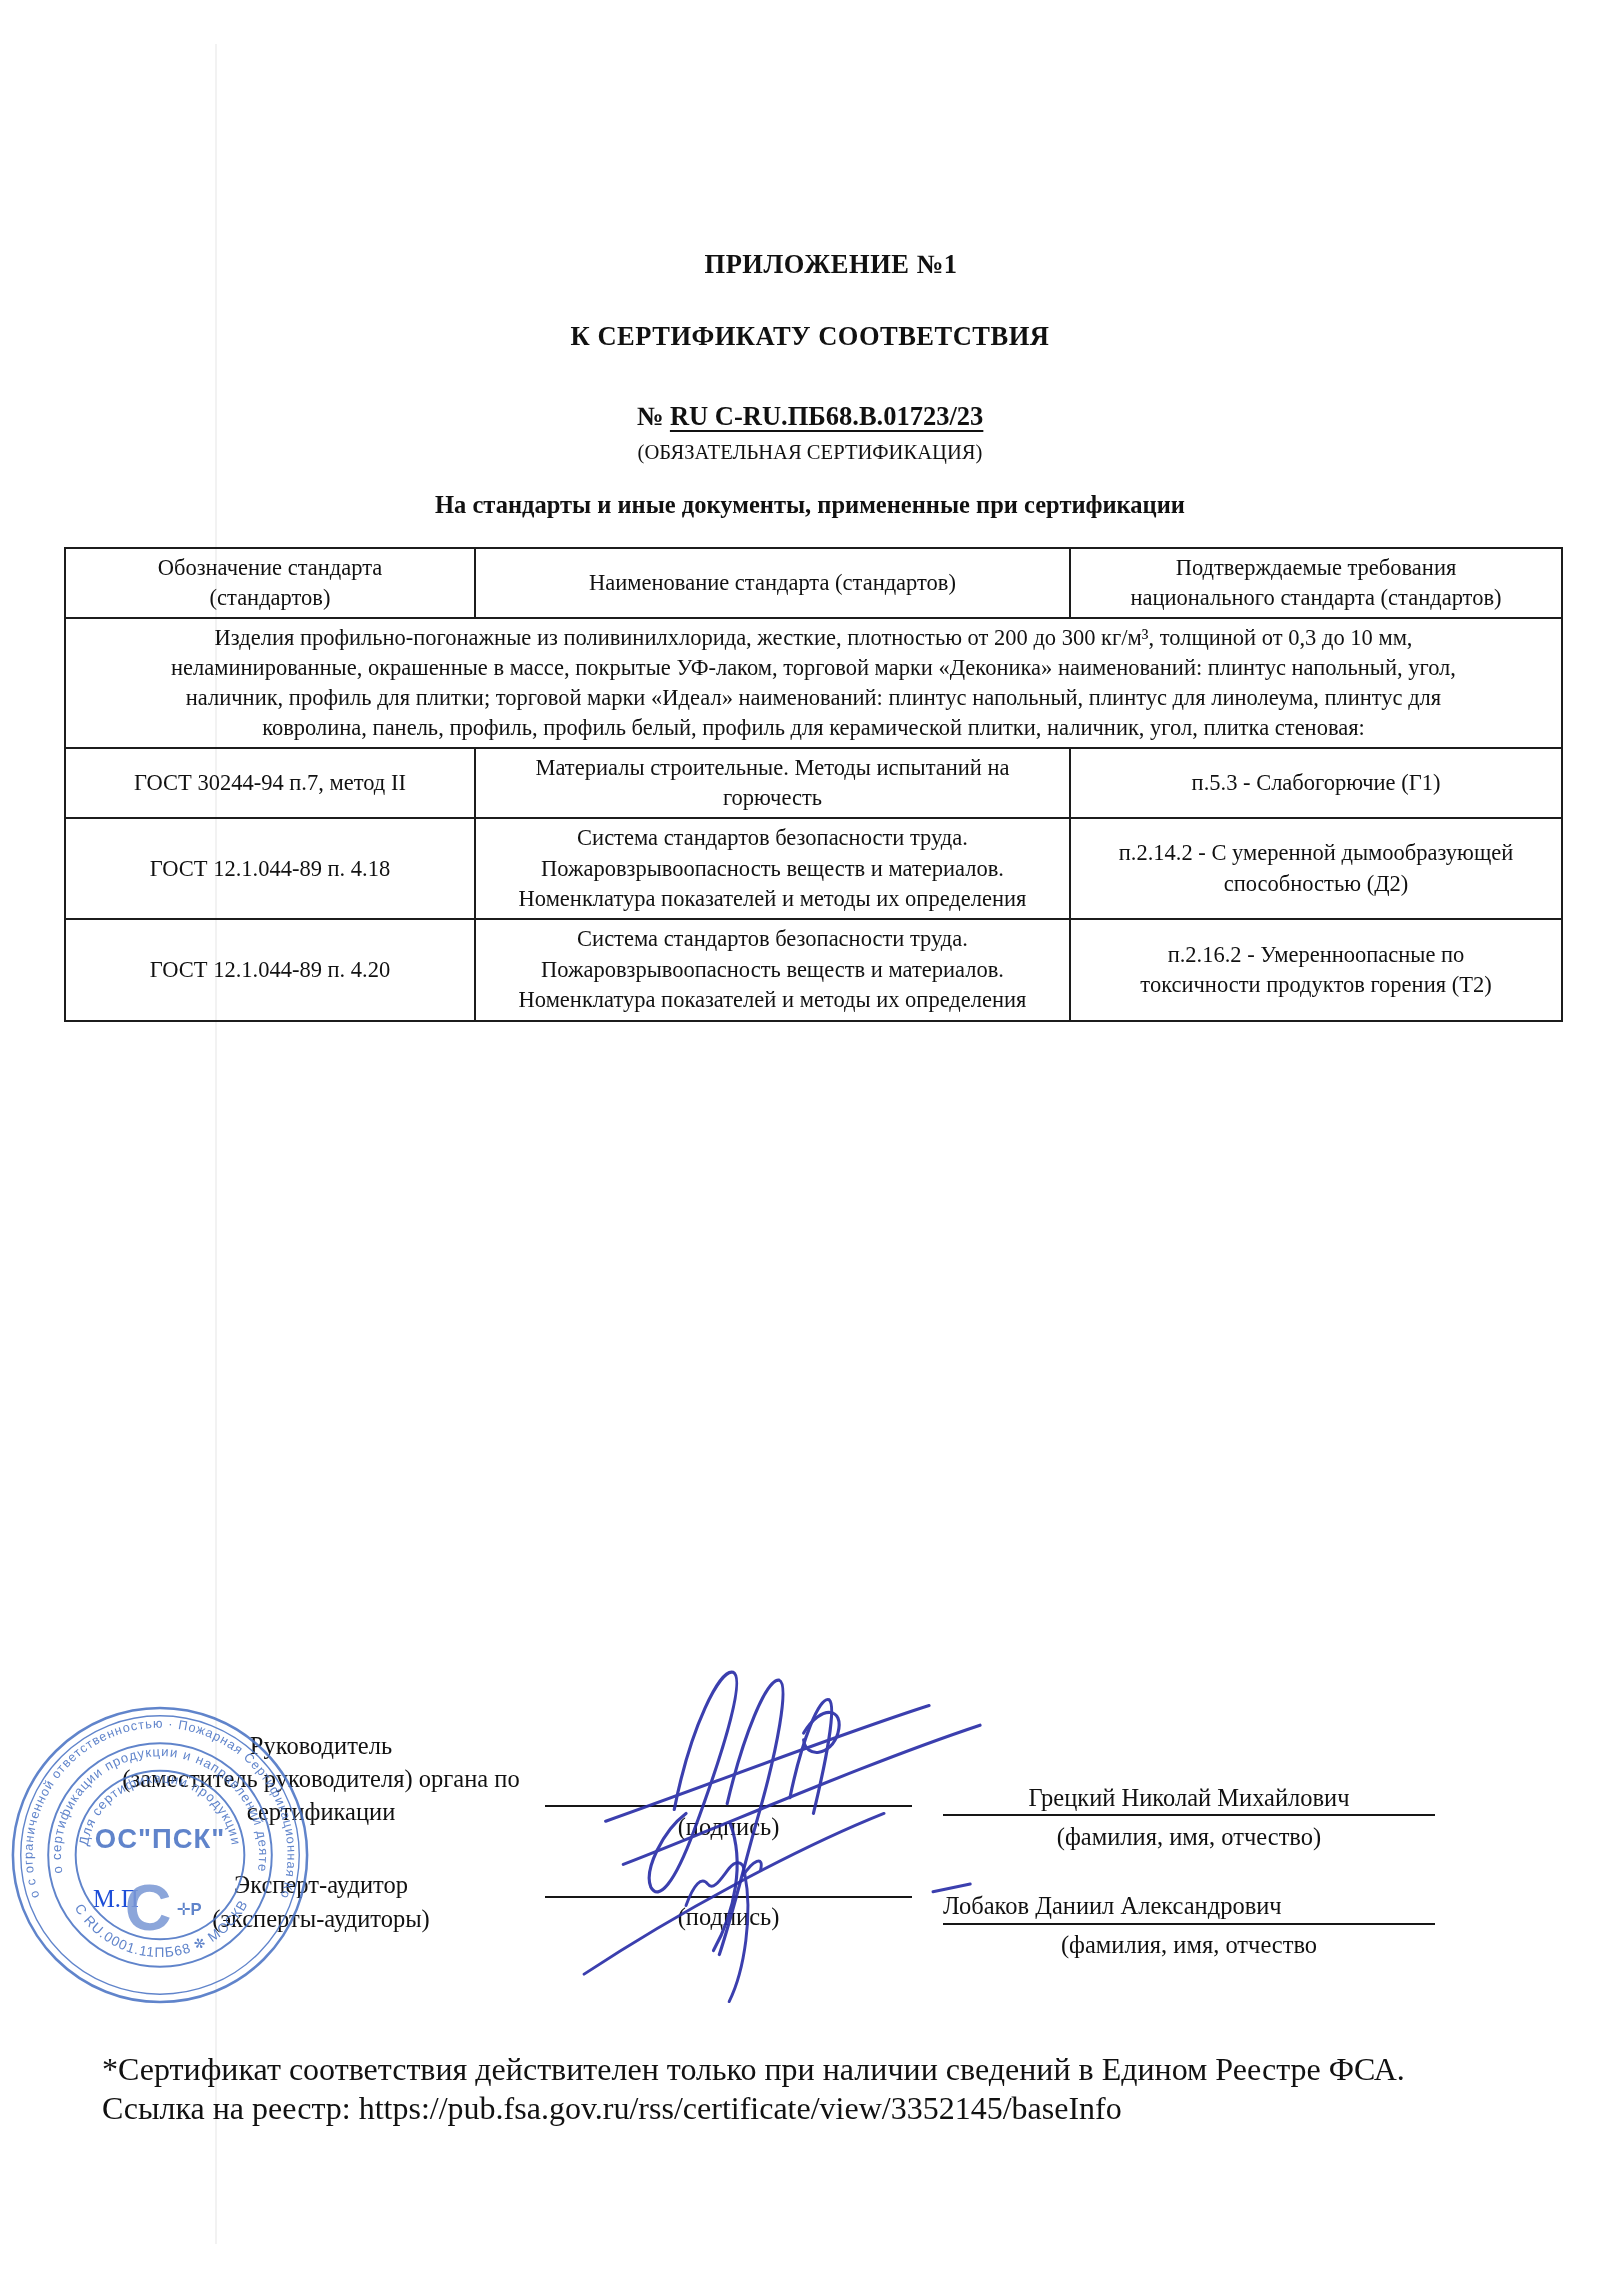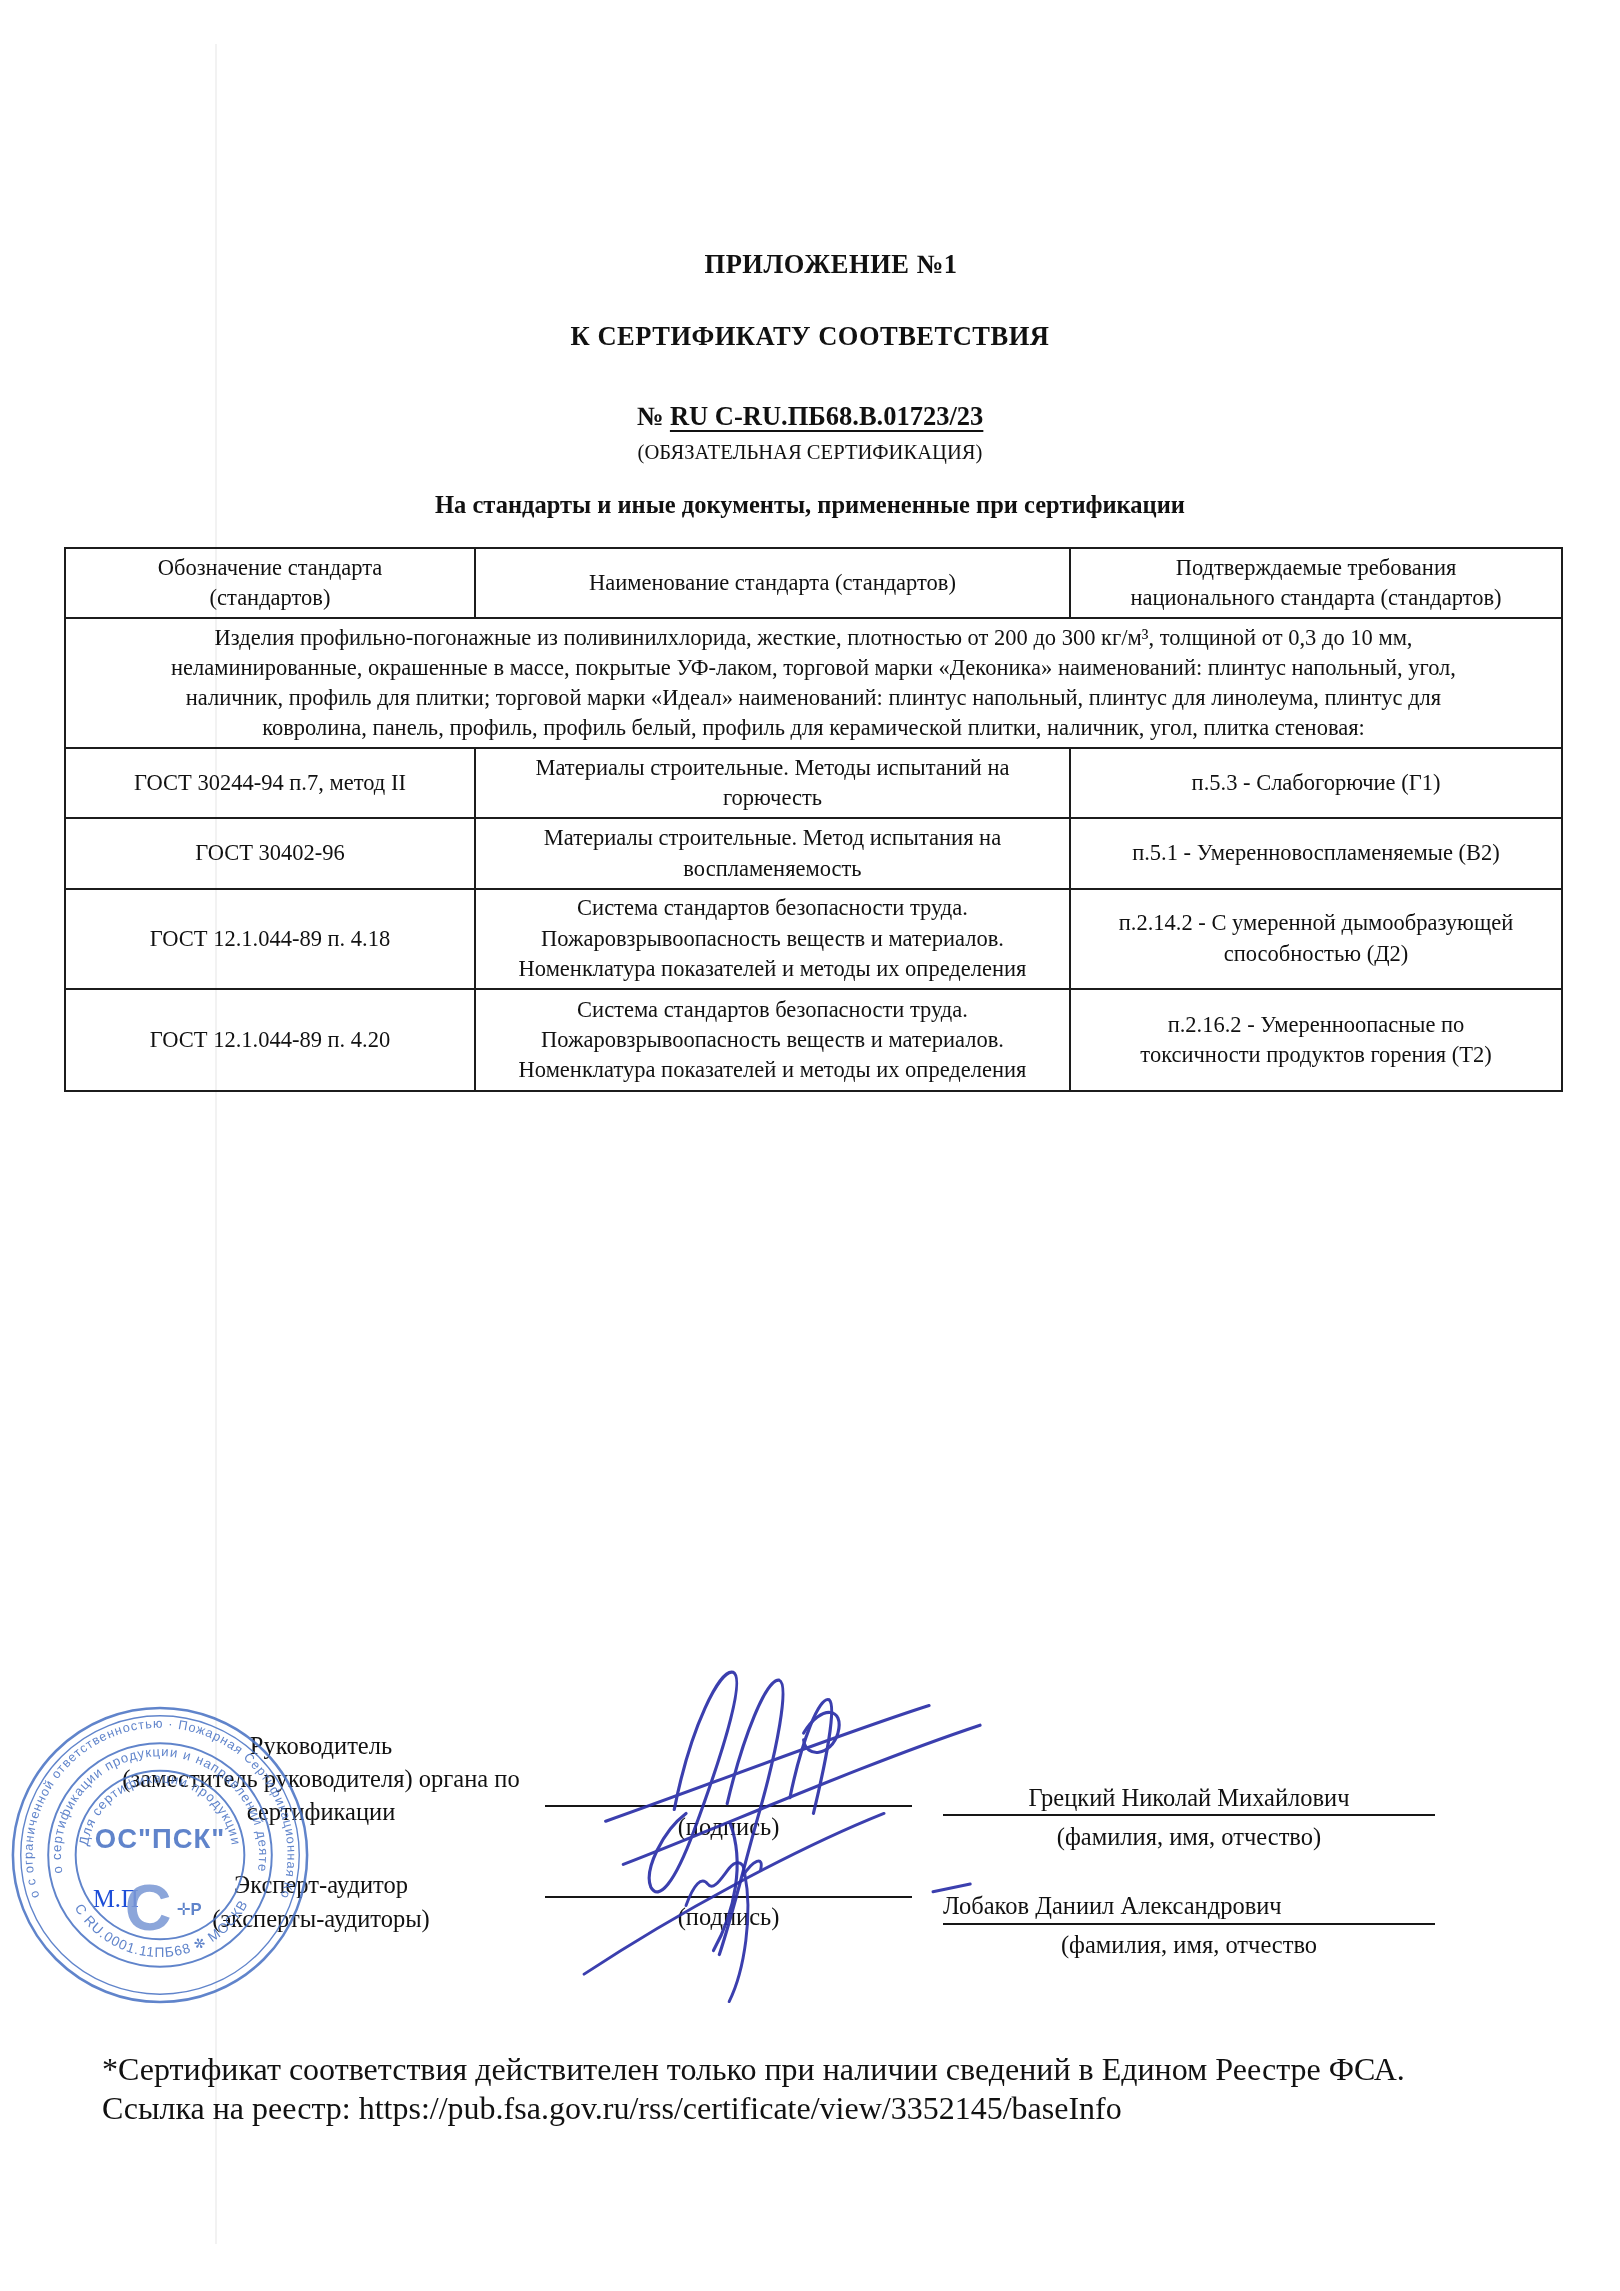--- a/index.html
+++ b/index.html
@@ -91,26 +91,20 @@
 неламинированные, окрашенные в массе, покрытые УФ-лаком, торговой марки «Деконика» наименований: плинтус напольный, угол,
 наличник, профиль для плитки; торговой марки «Идеал» наименований: плинтус напольный, плинтус для линолеума, плинтус для
 ковролина, панель, профиль, профиль белый, профиль для керамической плитки, наличник, угол, плитка стеновая:</td>
     </tr>
     <tr class="r1">
       <td>ГОСТ 30244-94 п.7, метод II</td>
       <td>Материалы строительные. Методы испытаний на
 горючесть</td>
       <td>п.5.3 - Слабогорючие (Г1)</td>
     </tr>
-    <tr class="r2">
-      <td>ГОСТ 30402-96</td>
-      <td>Материалы строительные. Метод испытания на
-воспламеняемость</td>
-      <td>п.5.1 - Умеренновоспламеняемые (В2)</td>
-    </tr>
     <tr class="r3">
       <td>ГОСТ 12.1.044-89 п. 4.18</td>
       <td>Система стандартов безопасности труда.
 Пожаровзрывоопасность веществ и материалов.
 Номенклатура показателей и методы их определения</td>
       <td>п.2.14.2 - С умеренной дымообразующей
 способностью (Д2)</td>
     </tr>
     <tr class="r4">
       <td>ГОСТ 12.1.044-89 п. 4.20</td>

